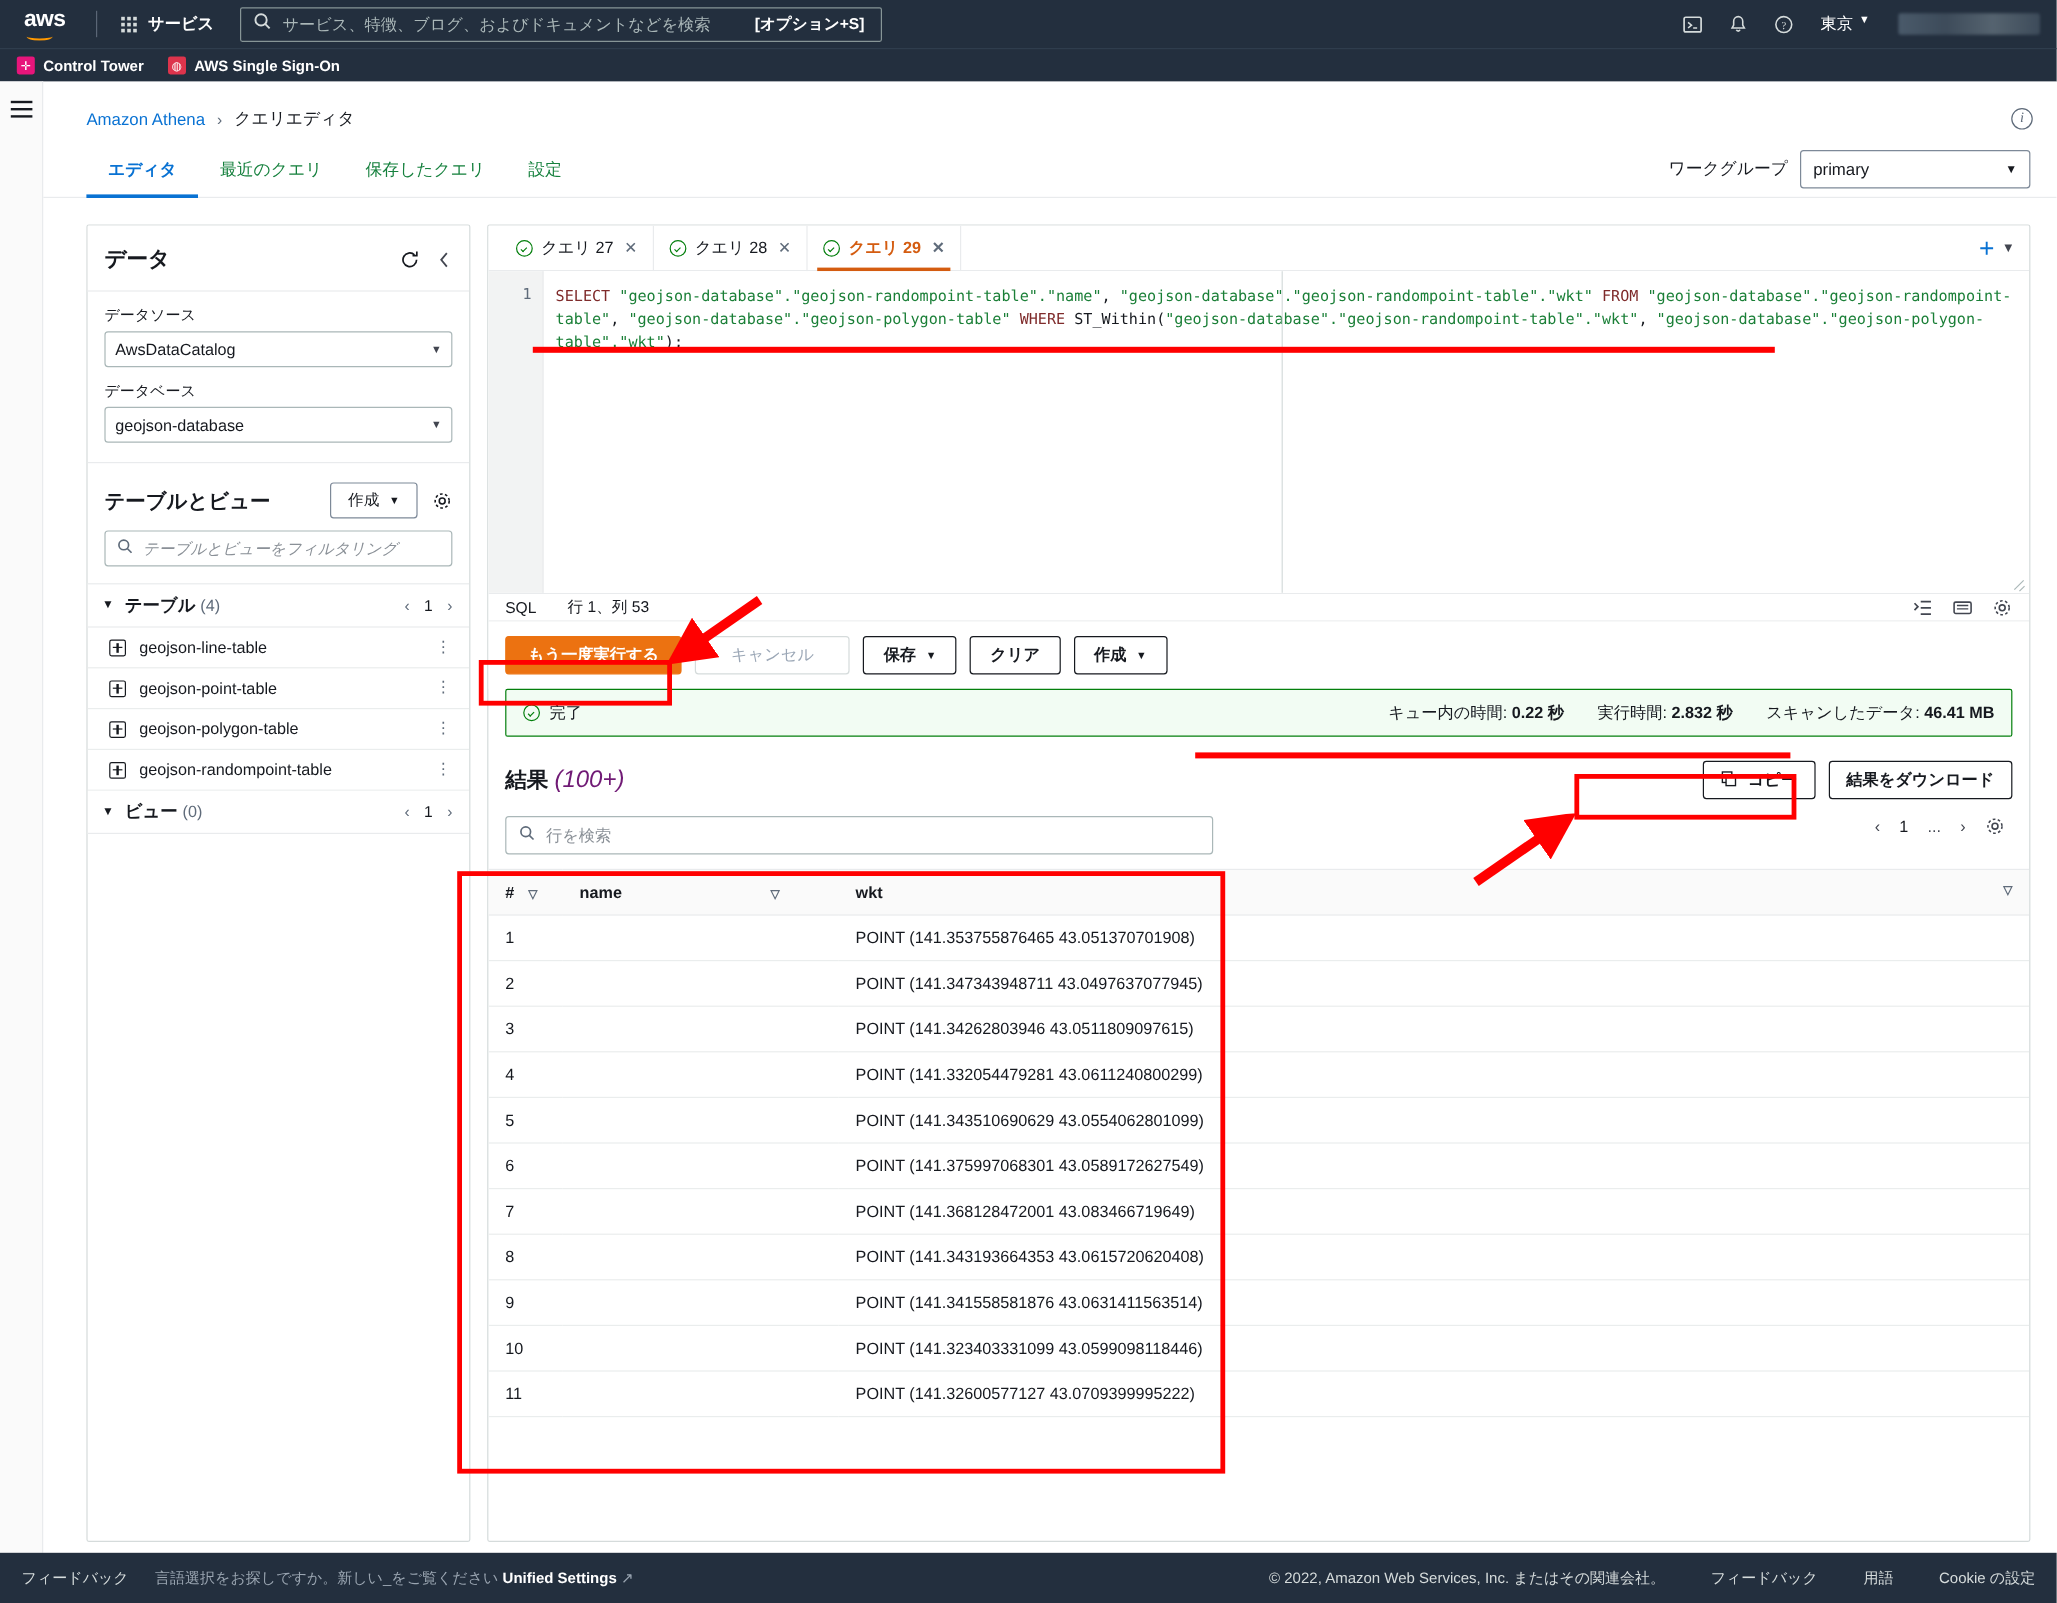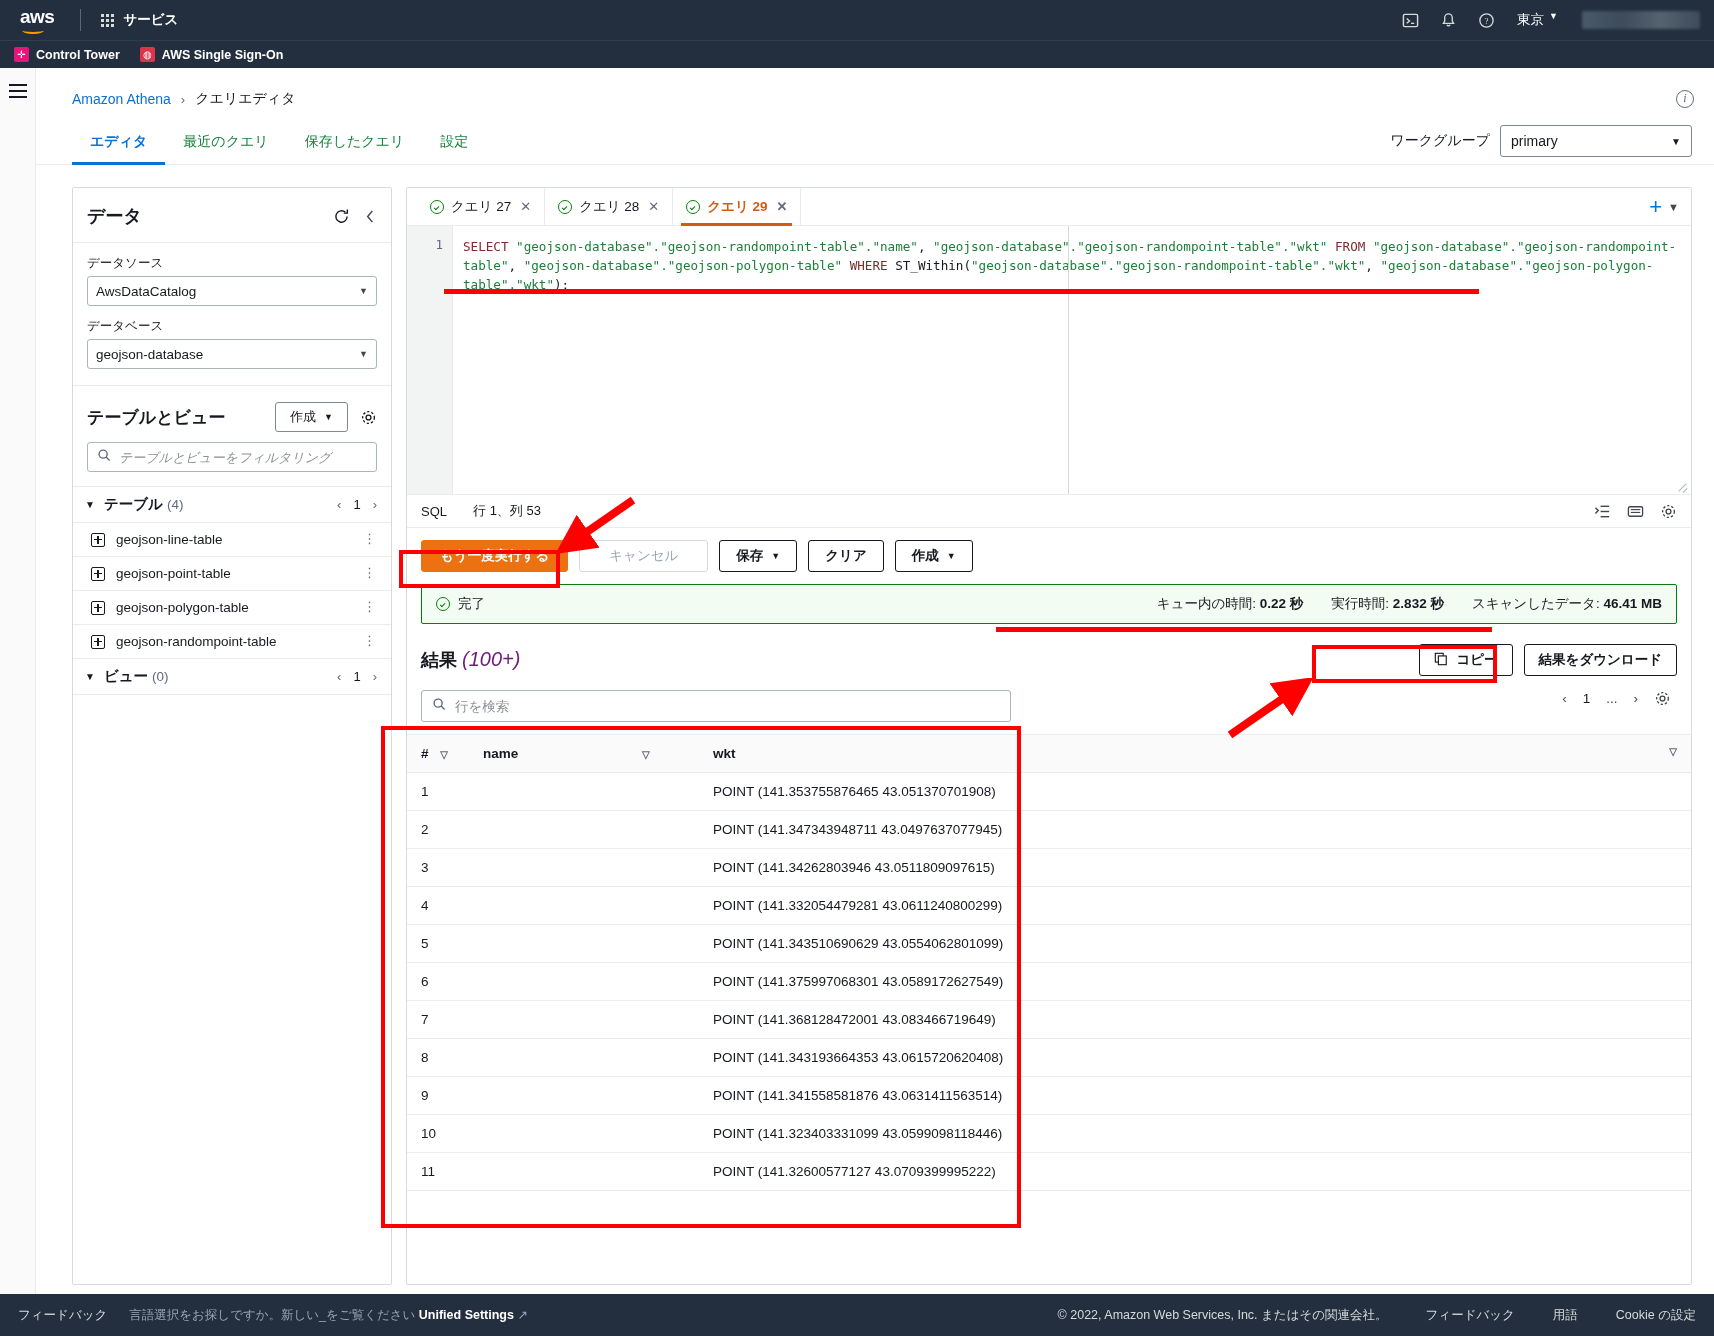--- a/index.html
+++ b/index.html
@@ -266,21 +266,21 @@
     cursor: nwse-resize;
   }
   .resize-corner::before, .resize-corner::after {
     content: ""; position: absolute; background: #aab7b8; height: 1px;
     transform: rotate(-45deg); right: 0;
   }
   .resize-corner::before { width: 11px; top: 7px; }
   .resize-corner::after { width: 6px; top: 10px; }
 
   .sql-status {
-    height: 34px; display: flex; align-items: center; gap: 26px;
+    height: 24px; display: flex; align-items: center; gap: 26px;
     padding: 0 14px; border-top: 1px solid #e9ebed;
     border-bottom: 1px solid #e9ebed; font-size: 13px; color: #16191f;
     background: #fff;
   }
   .sql-status .right { margin-left: auto; display: flex; gap: 16px; align-items: center; }
   .sq-ico { cursor: pointer; color: #424650; display: flex; }
 
   .toolbar {
     display: flex; align-items: center; gap: 11px; padding: 12px 14px;
     background: #fff;
@@ -386,20 +386,30 @@
           <i></i>
           <i></i>
           <i></i>
           <i></i>
           <i></i>
           <i></i>
           <i></i>
           <i></i>
       </span>
       <span>サービス</span>
+    </div>
+    <div class="nav-search">
+      <span class="magnifier">
+        <svg width="15" height="15" viewBox="0 0 16 16">
+            <circle cx="7" cy="7" r="5" fill="none" stroke="#d5dbdb" stroke-width="1.7"></circle>
+            <line x1="10.6" y1="10.6" x2="14.6" y2="14.6" stroke="#d5dbdb" stroke-width="1.7"></line>
+          </svg>
+      </span>
+      <input value="" placeholder="サービス、特徴、ブログ、およびドキュメントなどを検索" style="">
+      <span class="opt">[オプション+S]</span>
     </div>
     <div class="nav-right">
       <div class="nav-ico-btn">
         <svg width="17" height="17" viewBox="0 0 18 18">
             <rect x="1.5" y="2.5" width="15" height="13" rx="1.5" fill="none" stroke="#d5dbdb" stroke-width="1.5"></rect>
             <polyline points="5,7 8,9.5 5,12" fill="none" stroke="#d5dbdb" stroke-width="1.4"></polyline>
             <line x1="9.5" y1="12" x2="13" y2="12" stroke="#d5dbdb" stroke-width="1.4"></line>
           </svg>
       </div>
       <div class="nav-ico-btn">

